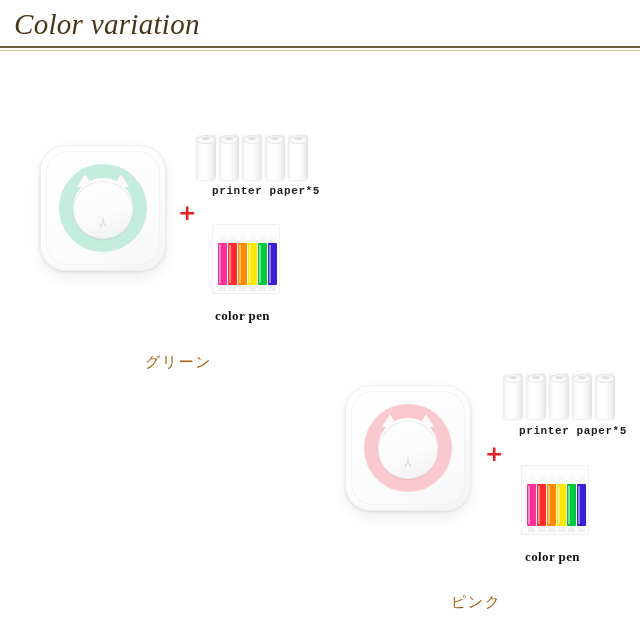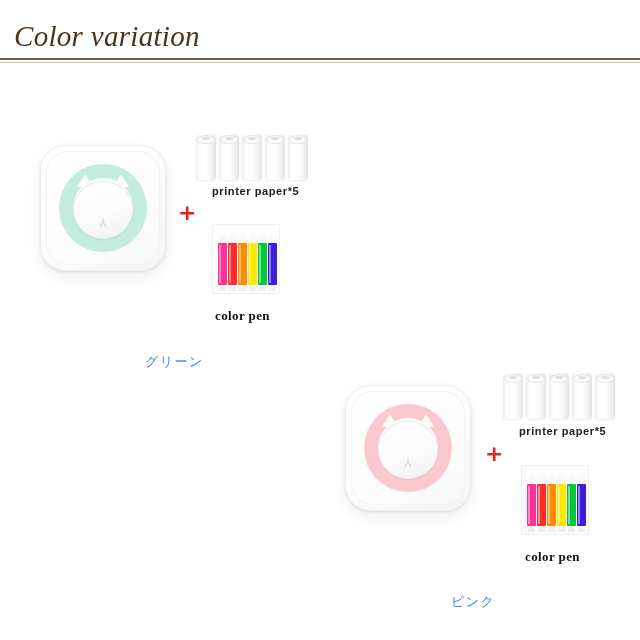--- a/index.html
+++ b/index.html
@@ -10,21 +10,21 @@
   body {
     width: 640px; height: 640px;
     position: relative;
     overflow: hidden;
     font-family: "Liberation Sans", sans-serif;
   }
 
   
   #header {
     position: absolute;
-    left: 0; top: 12px;
+    left: 0; top: 0;
     width: 552px; height: 54px; text-align: center;
   }
   #page-title {
     position: absolute;
     left: 14px; top: 7px;
     font-family: "Liberation Serif", "DejaVu Serif", serif;
     font-style: italic;
     font-size: 29px;
     line-height: 34px;
     color: #4a3418;
@@ -170,21 +170,21 @@
     left: 50%; top: 2.5px;
     width: 8px; height: 3px;
     margin-left: -4px;
     border-radius: 50%;
     background: #dddee0;
   }
 
   
   .caption-mono {
     position: absolute;
-    font-family: Liberation Sans, sans-serif;
+    font-family: Liberation Mono, monospace;
     font-weight: 700;
     font-size: 11px;
     letter-spacing: 0.6px;
     color: #1d1d1d;
     white-space: nowrap;
     padding-left: 14px;
   }
   .caption-serif {
     position: absolute;
     font-family: "Liberation Serif", "DejaVu Serif", serif;
@@ -238,23 +238,23 @@
     position: absolute;
     left: 1px; top: 16px;
     width: 2px; bottom: 8px;
     background: rgba(255,255,255,0.45);
   }
 
   
   .color-name {
     position: absolute;
     font-family: "DejaVu Sans", sans-serif;
-    font-size: 13px;
+    font-size: 15px;
     letter-spacing: 1.5px;
-    color: #3b82f6;
+    color: #a16207;
     white-space: nowrap;
   }
 
   
   #green-device    { left: 10px;  top: 25px; }
   #green-plus      { left: 148px; top: 82px; }
   #green-rolls     { left: 166px; top: 14px; }
   #green-rolls-cap { left: 168px; top: 65px; }
   #green-penpack   { left: 182px; top: 104px; }
   #green-pens-cap  { left: 185px; top: 188px; }

